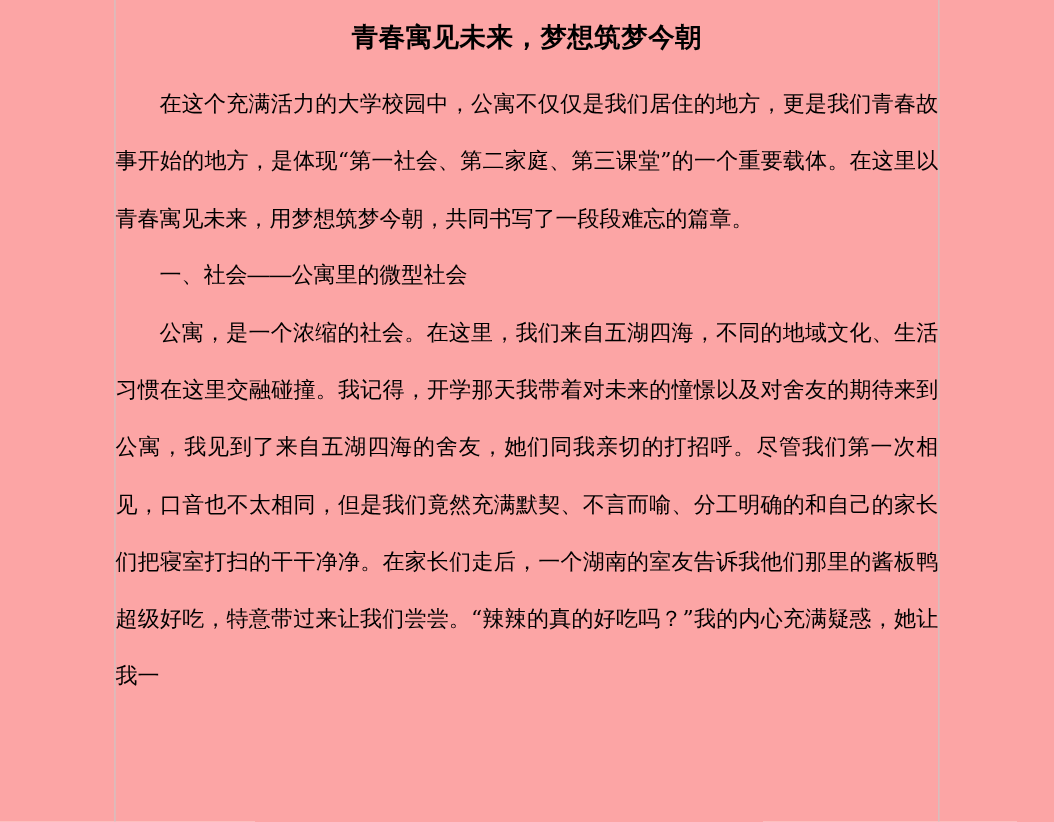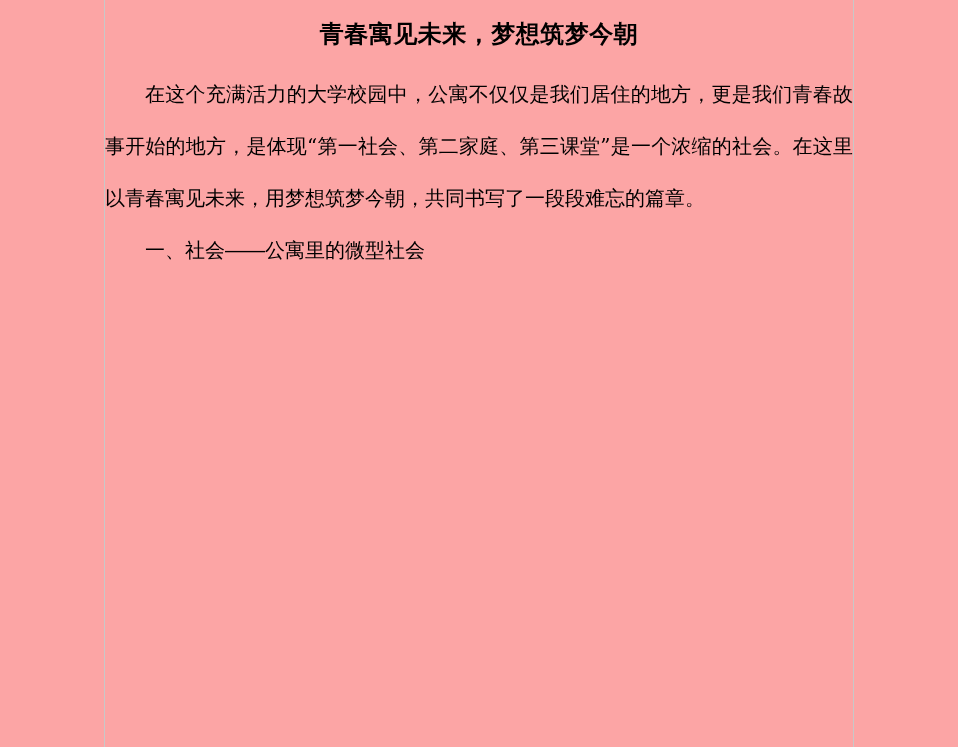--- a/index.html
+++ b/index.html
@@ -82,19 +82,20 @@
 
 <div class="page">
 
   <div class="margin-rule left"></div>
   <div class="margin-rule right"></div>
 
   <div class="content">
 
     <h1 class="doc-title">青春寓见未来，梦想筑梦今朝</h1>
 
-    <p class="para first">在这个充满活力的大学校园中，公寓不仅仅是我们居住的地方，更是我们青春故事开始的地方，是体现“第一社会、第二家庭、第三课堂”是一个浓缩的社会。在这里以青春寓见未来，用梦想筑梦今朝，共同书写了一段段难忘的篇章。</p>
+    <p class="para first">在这个充满活力的大学校园中，公寓不仅仅是我们居住的地方，更是我们青春故事开始的地方，是体现“第一社会、第二家庭、第三课堂”的一个重要载体。在这里以青春寓见未来，用梦想筑梦今朝，共同书写了一段段难忘的篇章。</p>
 
     <p class="heading2">一、社会——公寓里的微型社会</p>
 
+    <p class="para">公寓，是一个浓缩的社会。在这里，我们来自五湖四海，不同的地域文化、生活习惯在这里交融碰撞。我记得，开学那天我带着对未来的憧憬以及对舍友的期待来到公寓，我见到了来自五湖四海的舍友，她们同我亲切的打招呼。尽管我们第一次相见，口音也不太相同，但是我们竟然充满默契、不言而喻、分工明确的和自己的家长们把寝室打扫的干干净净。在家长们走后，一个湖南的室友告诉我他们那里的酱板鸭超级好吃，特意带过来让我们尝尝。“辣辣的真的好吃吗？”我的内心充满疑惑，她让我一</p>
 
   </div>
 </div>
 
 </body></html>

